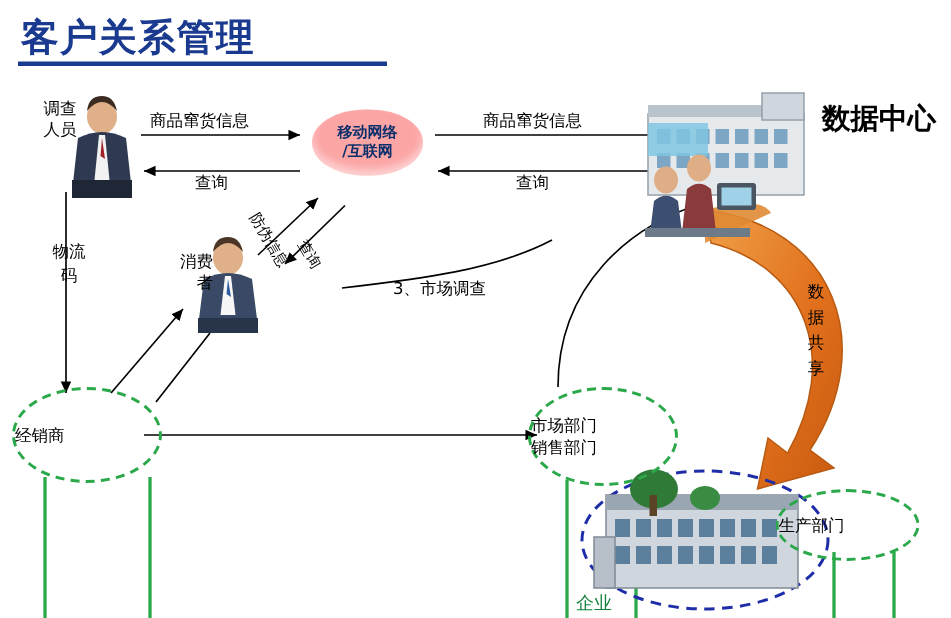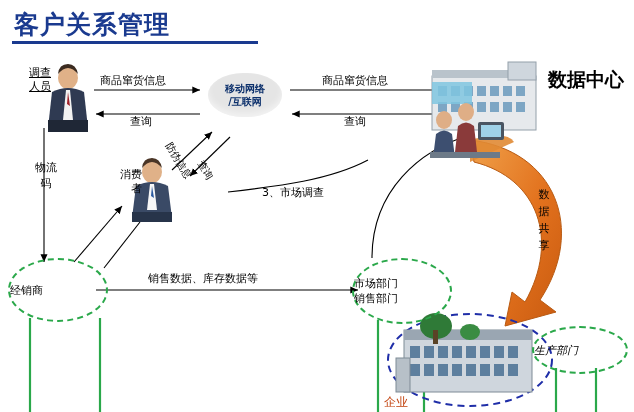--- a/index.html
+++ b/index.html
@@ -50,21 +50,21 @@
     align-items: center;
     text-align: center;
     color: #000;
     font-size: 11px;
     line-height: 15px;
   }
   
   #net-node {
     width: 74px;
     height: 44px;
-    background: #e5e5e5;
+    background: #fca5a5;
     border-radius: 38px / 24px;
     color: #0b2f6b;
     font-size: 10px;
     font-weight: bold;
     line-height: 13px;
     display: flex;
     align-items: center;
     justify-content: center;
     text-align: center;
     box-shadow: inset 0 -4px 6px rgba(255,255,255,0.5);
@@ -74,21 +74,21 @@
     left: 0; top: 0;
     width: 634px;
     height: 412px;
     pointer-events: none;
   }
   
   .rotlbl {
     transform-origin: left top;
   }
   #enterprise-label {
-    color: #c2410c;
+    color: #15803d;
     font-size: 12px;
   }
 </style>
 </head>
 <body>
 
 <div id="root">
 
   <div id="title" class="abs">客户关系管理</div>
   <div id="title-rule" class="abs"></div>
@@ -222,21 +222,21 @@
       <ellipse cx="444" cy="120" rx="8" ry="9" fill="#dfae86"></ellipse>
       <path d="M436,134 q8,-7 16,0 l3,24 l-22,0 z" fill="#3d4f70"></path>
       <ellipse cx="466" cy="112" rx="8" ry="9" fill="#dfae86"></ellipse>
       <path d="M458,126 q8,-7 16,0 l3,26 l-22,0 z" fill="#8a3a3a"></path>
       <rect x="478" y="122" width="26" height="18" rx="2" fill="#4a5562"></rect>
       <rect x="481" y="125" width="20" height="12" fill="#9fd2e8"></rect>
       <rect x="430" y="152" width="70" height="6" fill="#6d7a88"></rect>
     </g>
   </svg>
 
-  <div class="abs lbl center" style="left:18px; top:66px; width:44px;text-decoration:underline;">
+  <div class="abs lbl center" style="left:18px; top:66px; width:44px;">
     <span>调查</span><br>
     <span>人员</span>
   </div>
 
   <div id="net-node" class="abs" style="left:208px; top:73px;">
     <div>
       <span>移动网络</span><br>
       <span>/互联网</span>
     </div>
   </div>
@@ -254,21 +254,21 @@
     <span>经销商</span>
   </div>
 
   <div class="abs ellipse" style="left:352px; top:258px; width:96px; height:62px;">
     <div>
       <span>市场部门</span><br>
       <span>销售部门</span>
     </div>
   </div>
 
-  <div class="abs ellipse" style="left:532px; top:326px; width:92px; height:44px;font-style:italic;">
+  <div class="abs ellipse" style="left:517px; top:326px; width:92px; height:44px;">
     <span>生产部门</span>
   </div>
 
   <div id="enterprise-label" class="abs" style="left:384px; top:394px;">企业</div>
 
   <div class="abs lbl" style="left:100px; top:74px;">商品窜货信息</div>
   <div class="abs lbl" style="left:130px; top:115px;">查询</div>
   <div class="abs lbl" style="left:322px; top:74px;">商品窜货信息</div>
   <div class="abs lbl" style="left:344px; top:115px;">查询</div>
 
@@ -278,21 +278,20 @@
   <div class="abs lbl center" style="left:34px; top:160px; width:24px; line-height:16px;">
     <span>物流</span><br>
     <span>码</span>
   </div>
 
   <div class="abs lbl" style="left:262px; top:166px; line-height:18px;">
     <br>
     <span>3、市场调查</span>
   </div>
 
-  <div class="abs lbl" style="left:148px; top:272px;">销售数据、库存数据等</div>
 
   <div class="abs lbl center" style="left:536px; top:186px; width:16px; line-height:17px;">
     <span>数</span><br>
     <span>据</span><br>
     <span>共</span><br>
     <span>享</span>
   </div>
 
 </div>
 

